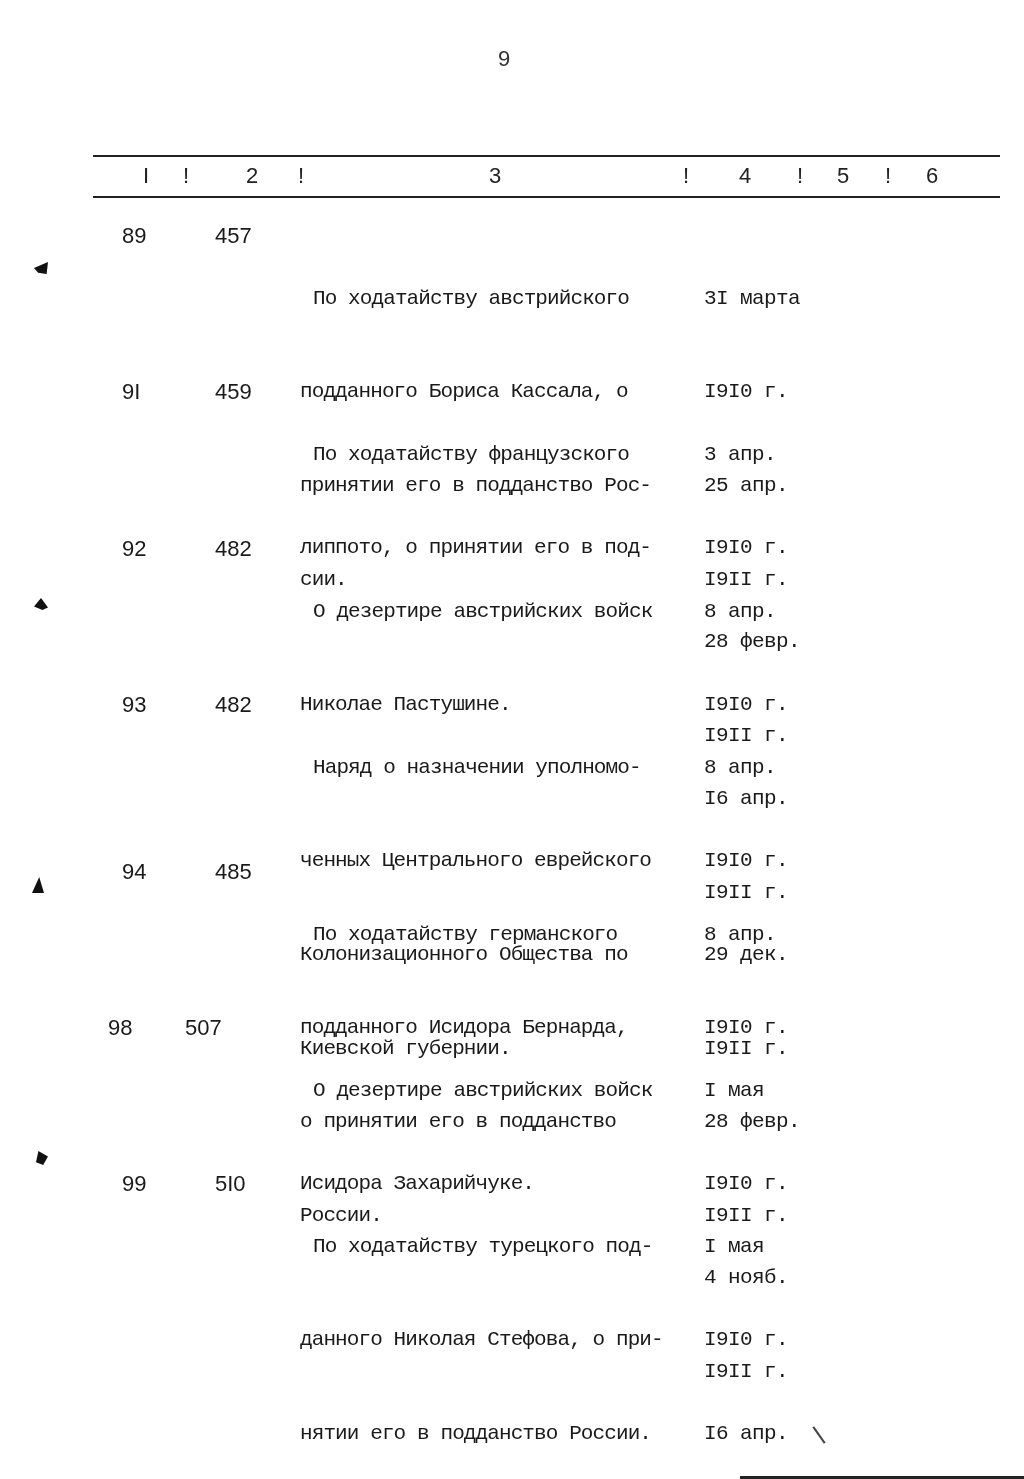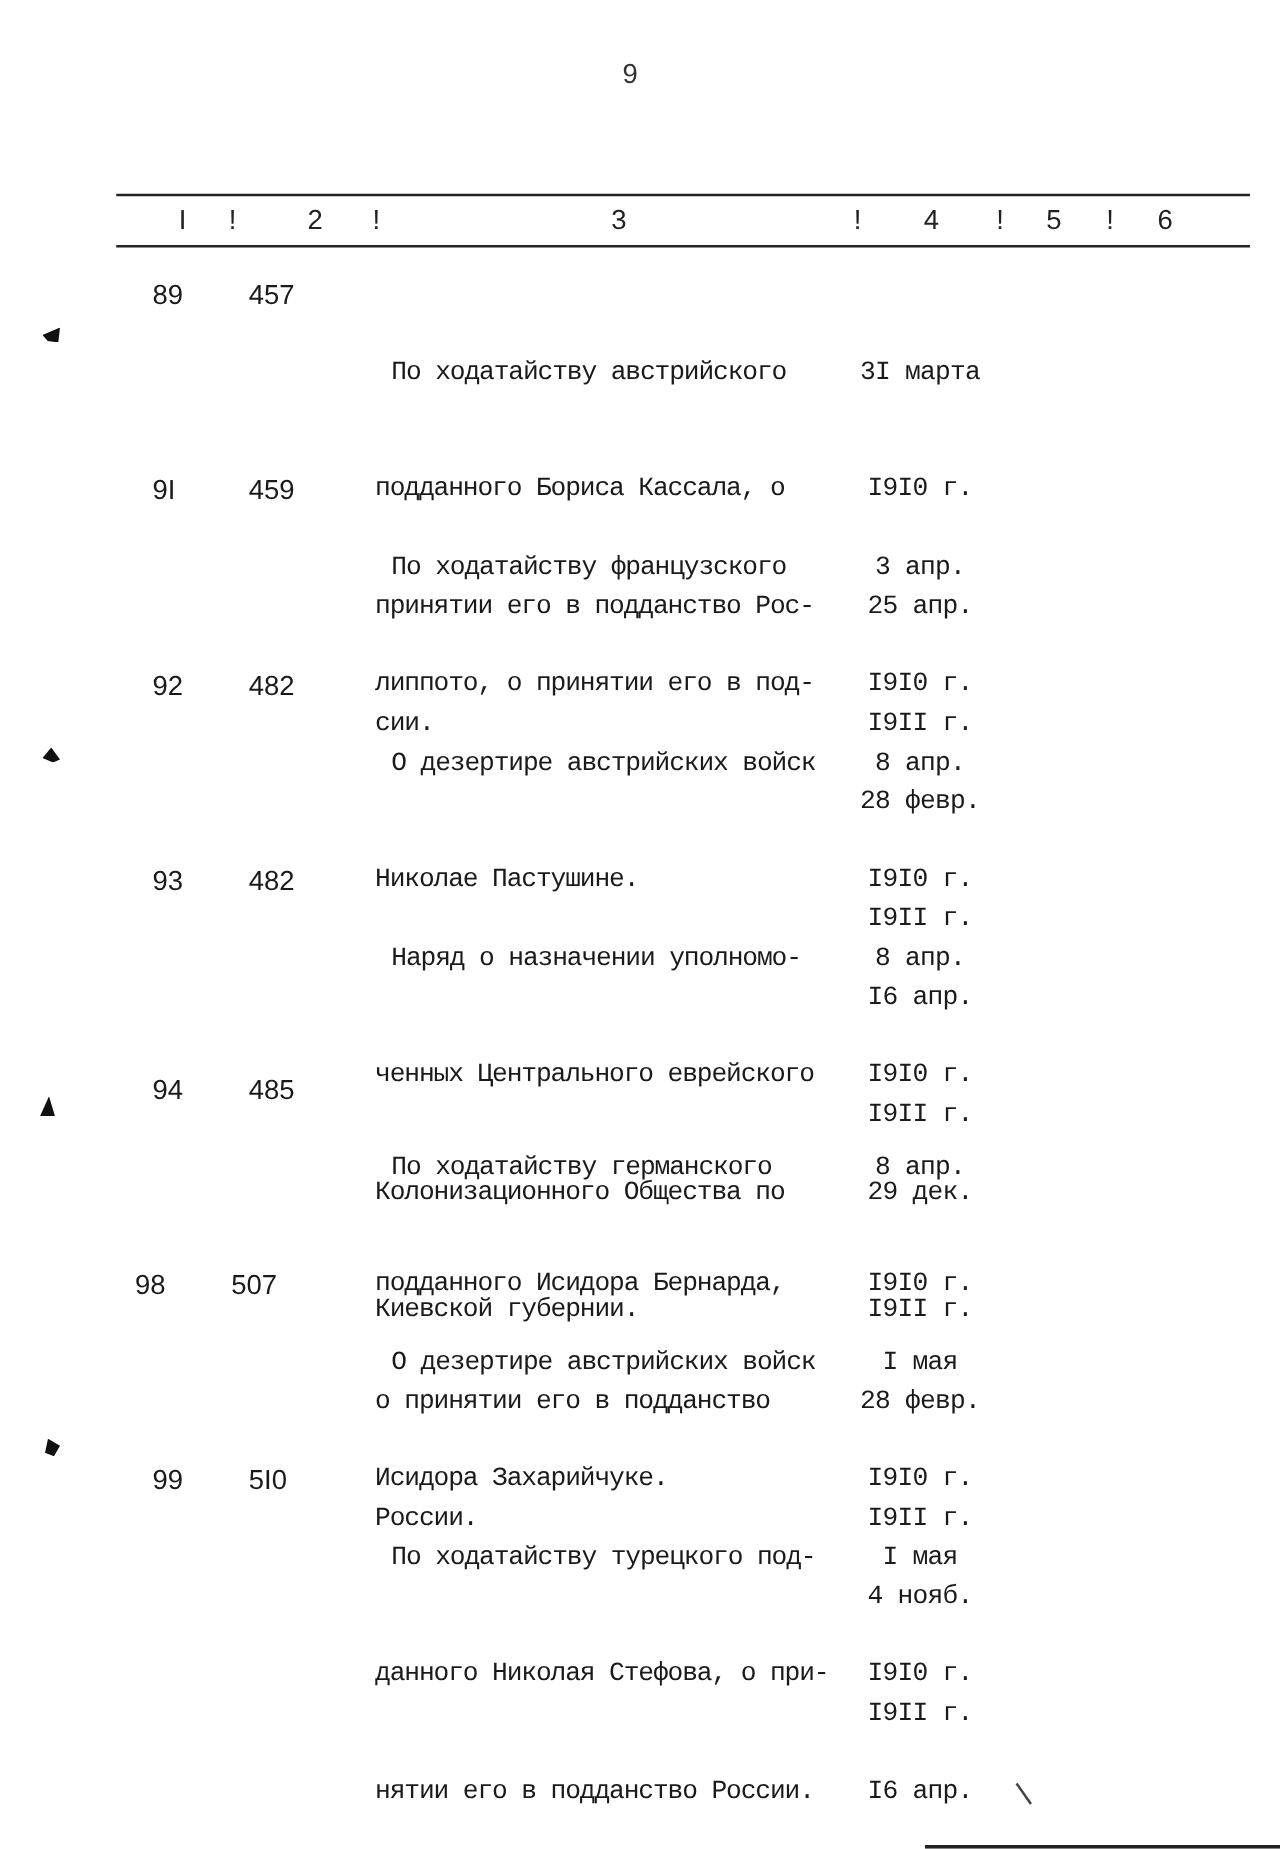--- a/index.html
+++ b/index.html
@@ -55,38 +55,37 @@
     .col1 {
       position: absolute;
       left: 122px;
       font-family: "Liberation Sans", sans-serif;
       font-size: 22px;
       text-align: right;
     }
     .col1.shift { left: 108px; }
     .col2 {
       position: absolute;
-      left: 199px;
+      left: 215px;
       font-family: "Liberation Sans", sans-serif;
       font-size: 22px;
     }
     .col2.shift { left: 185px; }
     .col3 {
       position: absolute;
       left: 300px;
       width: 400px;
       white-space: pre;
       letter-spacing: -0.9px;
     }
     .col4 {
       position: absolute;
-      left: 688px;
+      left: 704px;
       white-space: pre;
       letter-spacing: -0.6px;
-      text-align: center;
     }
     .mark {
       position: absolute;
       width: 14px;
       height: 12px;
       background: #111;
     }
     .mark.m1 { left: 34px; top: 262px; clip-path: polygon(0 50%, 100% 0, 90% 100%, 30% 90%); }
     .mark.m2 { left: 34px; top: 598px; clip-path: polygon(50% 0, 100% 80%, 60% 100%, 0 70%); }
     .mark.m3 { left: 32px; top: 877px; height: 16px; width: 12px; clip-path: polygon(60% 0, 100% 100%, 0 100%); }

